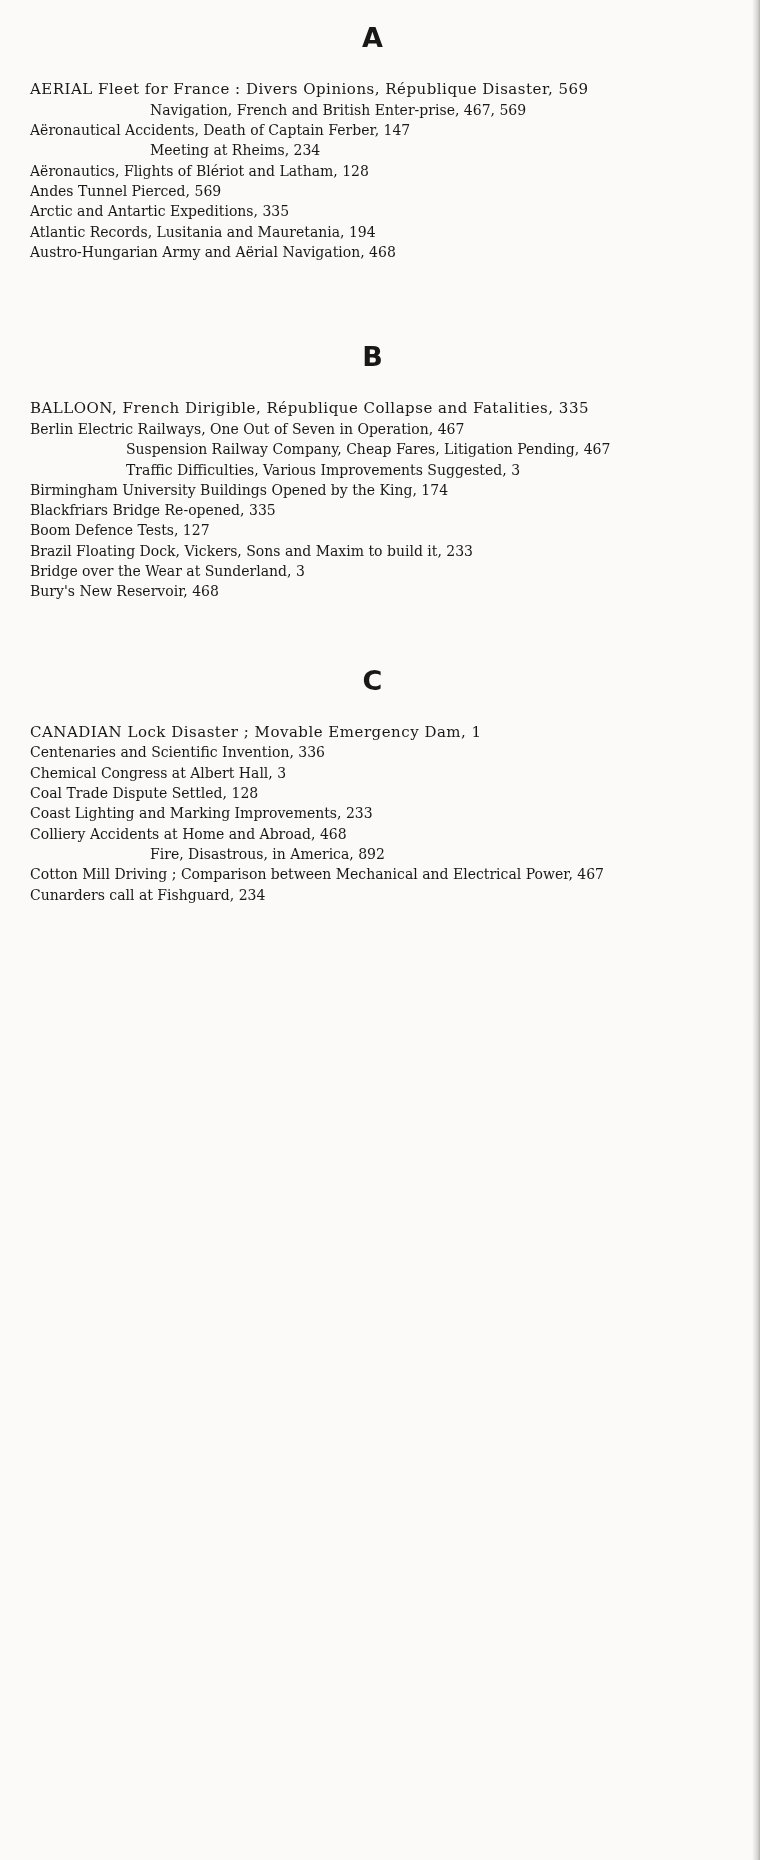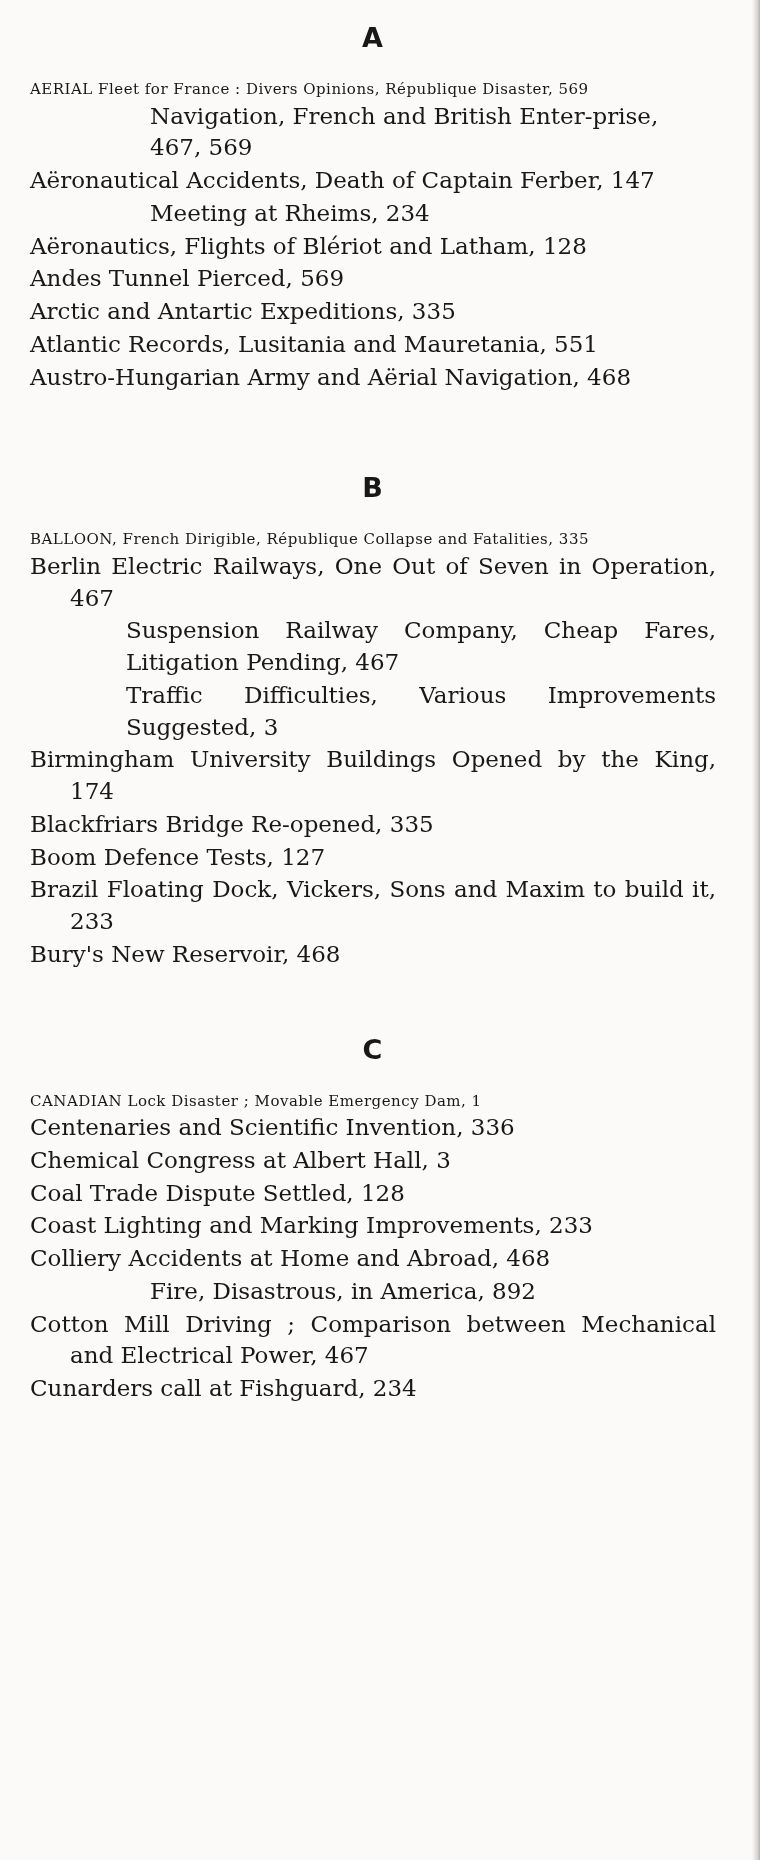--- a/index.html
+++ b/index.html
@@ -47,21 +47,21 @@
     font-weight: bold;
     letter-spacing: 1px;
     font-family: "DejaVu Sans", "Liberation Sans", sans-serif;
   }
   .entries {
     margin: 0;
     padding: 0;
     list-style: none;
   }
   .entry {
-    font-size: 23px;
+    font-size: 14px;
     line-height: 1.38;
     margin-bottom: 1px;
     text-align: justify;
     text-justify: inter-word;
     -webkit-hyphens: none;
     hyphens: none;
   }
   
   .entry.hang {
     padding-left: 40px;
@@ -101,39 +101,40 @@
     <div class="section-letter">A</div>
     <div class="after-letter"></div>
     <ul class="entries">
       <li class="entry hang lead">AERIAL Fleet for France : Divers Opinions, République Disaster, 569</li>
       <li class="entry sub-center">Navigation, French and British Enter-prise, 467, 569</li>
       <li class="entry hang">Aëronautical Accidents, Death of Captain Ferber, 147</li>
       <li class="entry sub-center">Meeting at Rheims, 234</li>
       <li class="entry hang">Aëronautics, Flights of Blériot and Latham, 128</li>
       <li class="entry hang">Andes Tunnel Pierced, 569</li>
       <li class="entry hang">Arctic and Antartic Expeditions, 335</li>
-      <li class="entry hang">Atlantic Records, Lusitania and Mauretania, 551</li>
+      <li class="entry hang">Atlantic Records, Lusitania and Mauretania, 194</li>
       <li class="entry hang">Austro-Hungarian Army and Aërial Navigation, 468</li>
     </ul>
   </div>
 
   <div class="gap-a-b"></div>
 
   <div class="section">
     <div class="section-letter">B</div>
     <div class="after-letter"></div>
     <ul class="entries">
       <li class="entry hang lead">BALLOON, French Dirigible, République Collapse and Fatalities, 335</li>
       <li class="entry hang">Berlin Electric Railways, One Out of Seven in Operation, 467</li>
       <li class="entry sub">Suspension Railway Company, Cheap Fares, Litigation Pending, 467</li>
       <li class="entry sub">Traffic Difficulties, Various Improvements Suggested, 3</li>
       <li class="entry hang">Birmingham University Buildings Opened by the King, 174</li>
       <li class="entry hang">Blackfriars Bridge Re-opened, 335</li>
       <li class="entry hang">Boom Defence Tests, 127</li>
       <li class="entry hang">Brazil Floating Dock, Vickers, Sons and Maxim to build it, 233</li>
+      <li class="entry hang">Bridge over the Wear at Sunderland, 3</li>
       <li class="entry hang">Bury's New Reservoir, 468</li>
     </ul>
   </div>
 
   <div class="gap-b-c"></div>
 
   <div class="section">
     <div class="section-letter">C</div>
     <div class="after-letter"></div>
     <ul class="entries">

